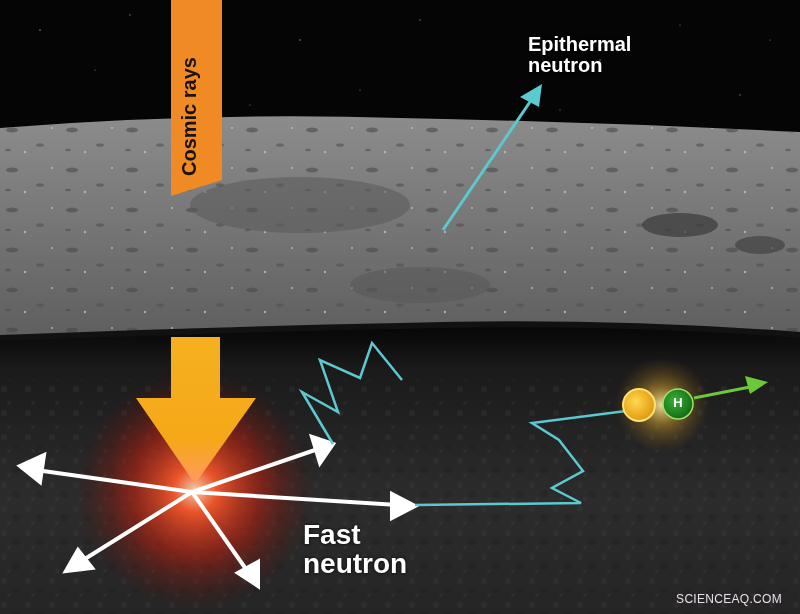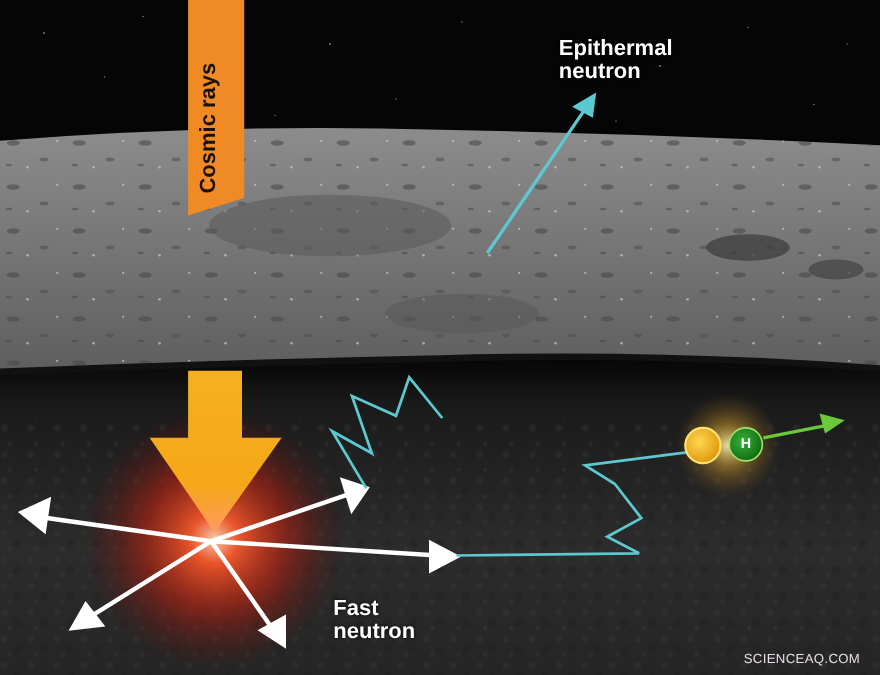--- a/index.html
+++ b/index.html
@@ -1,20 +1,20 @@
 <!DOCTYPE html>
 <html><head>
 <meta charset="utf-8">
 <style>
   html, body { margin: 0; padding: 0; background: #000; }
   body { width: 800px; height: 614px; overflow: hidden; position: relative; font-family: "Liberation Sans", sans-serif; }
   #stage { position: absolute; left: 0; top: 0; width: 800px; height: 614px; }
   .label { position: absolute; font-weight: bold; color: #fff; font-family: "Liberation Sans", sans-serif; line-height: 1.05; text-shadow: 0 0 3px #000; }
-  #epi-label { left: 508px; top: 34px; font-size: 20px; }
-  #fast-label { left: 303px; top: 543px; font-size: 20px; }
+  #epi-label { left: 528px; top: 34px; font-size: 20px; }
+  #fast-label { left: 303px; top: 520px; font-size: 28px; }
   #cosmic-label { position: absolute; left: 178px; top: 176px; transform-origin: 0 0; transform: rotate(-90deg); font-size: 20px; font-weight: bold; color: #1a1208; white-space: nowrap; }
   #watermark { position: absolute; right: 18px; bottom: 8px; font-size: 12px; color: #e8dfe8; letter-spacing: 0.3px; }
   #h-label { position: absolute; left: 668px; top: 395px; width: 20px; text-align: center; font-size: 13px; font-weight: bold; color: #fff; }
 </style>
 </head>
 <body>
 
 <div id="stage">
 <svg width="800" height="614" viewBox="0 0 800 614" xmlns="http://www.w3.org/2000/svg">
   <defs>

